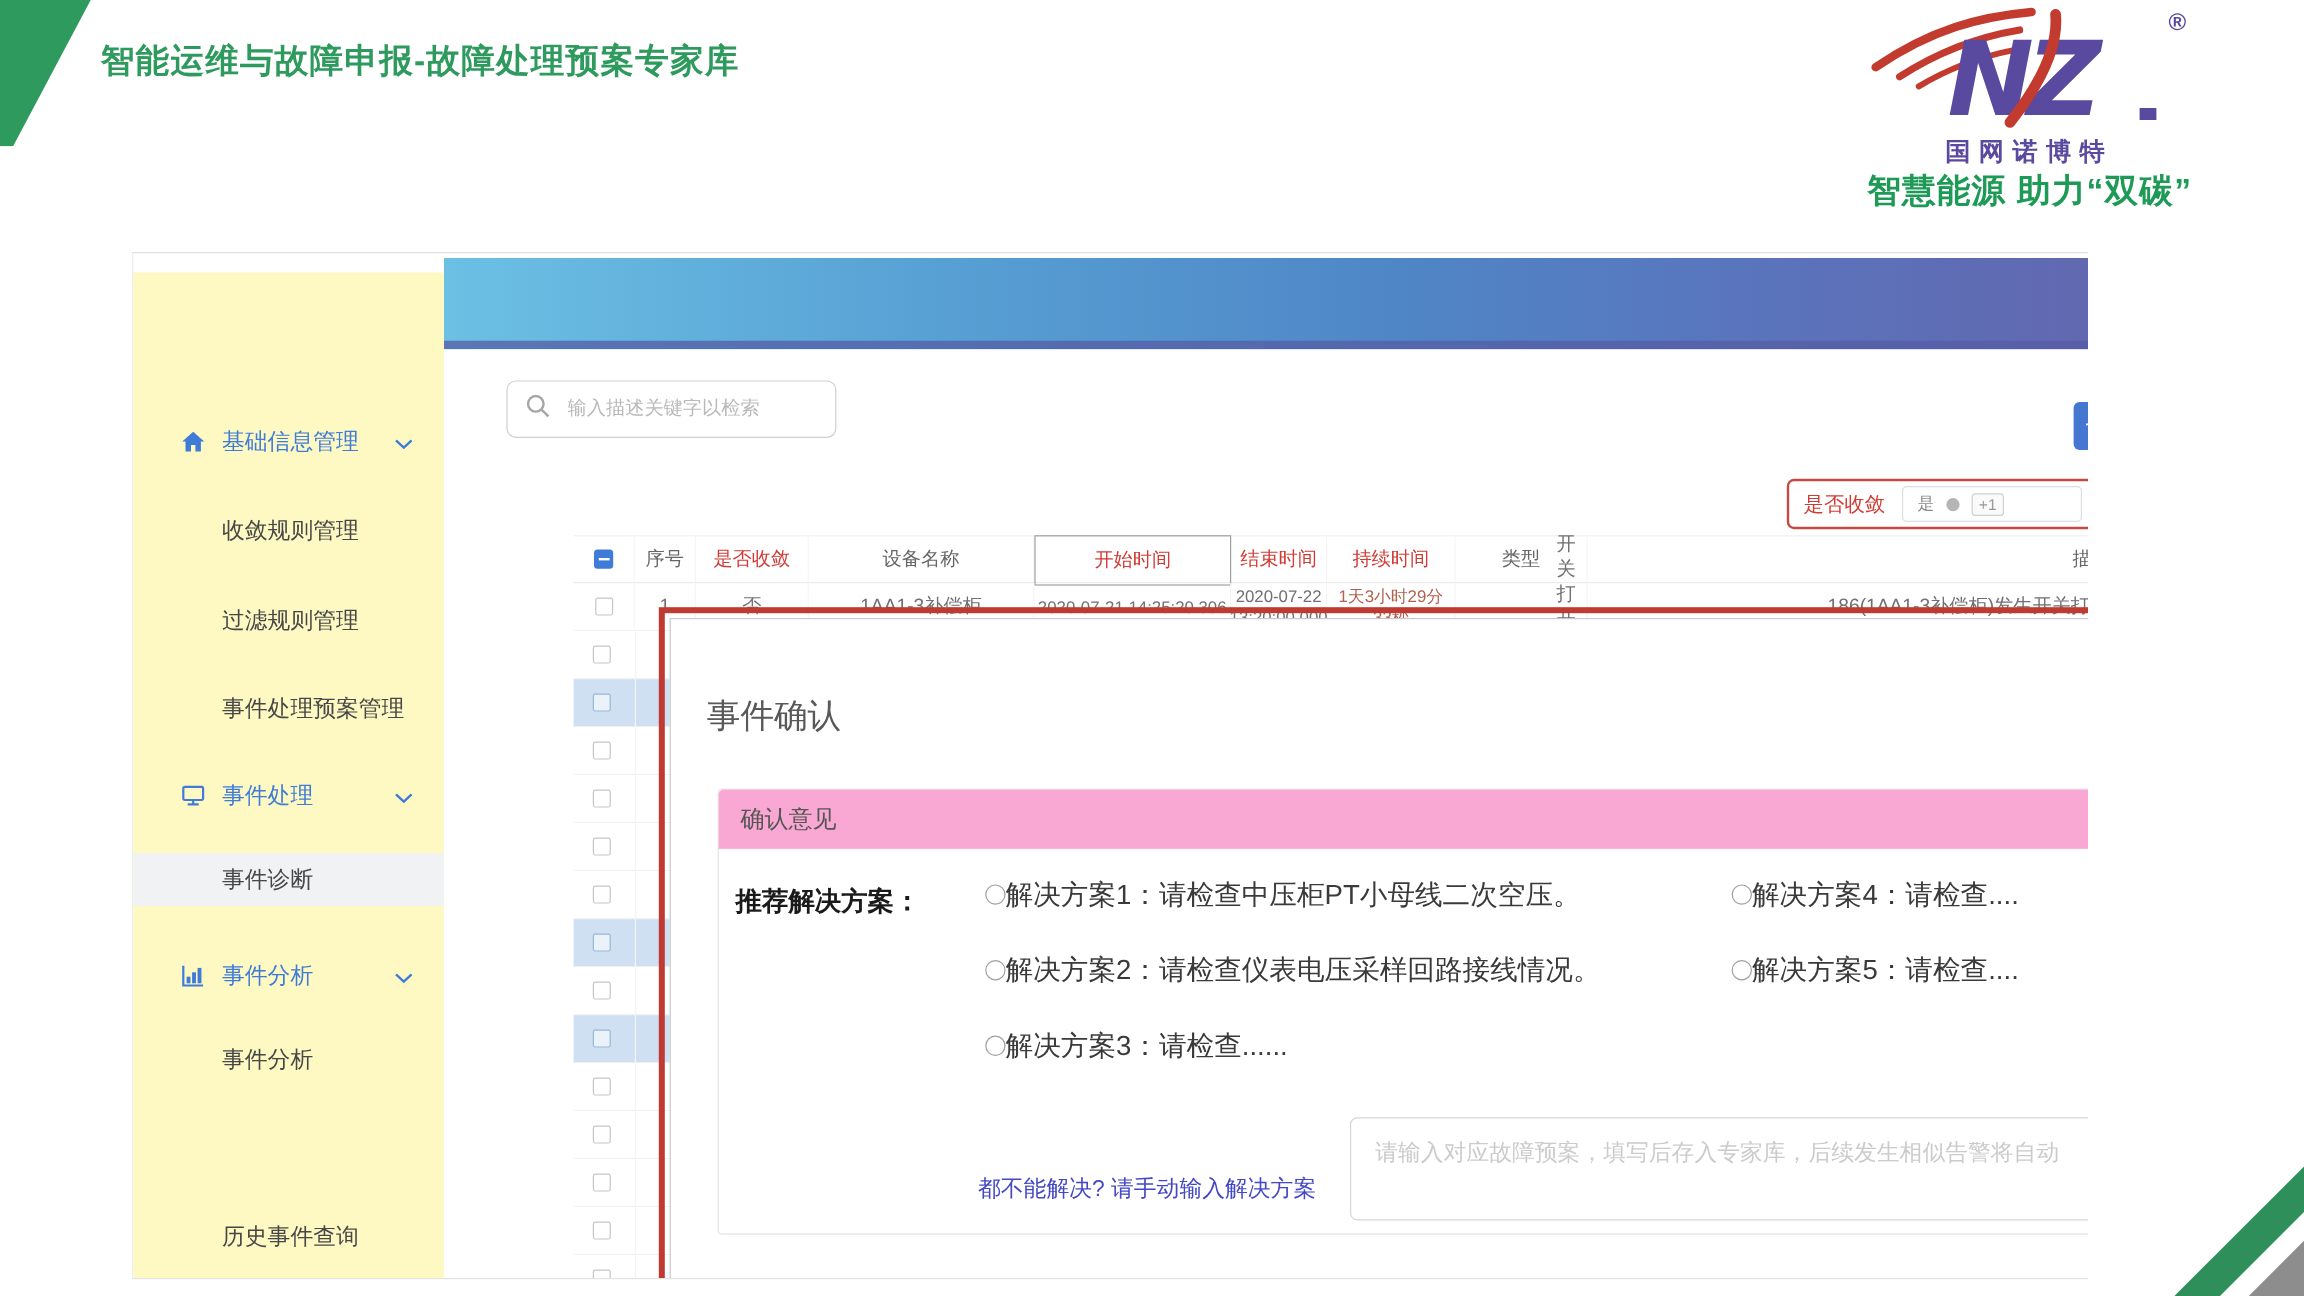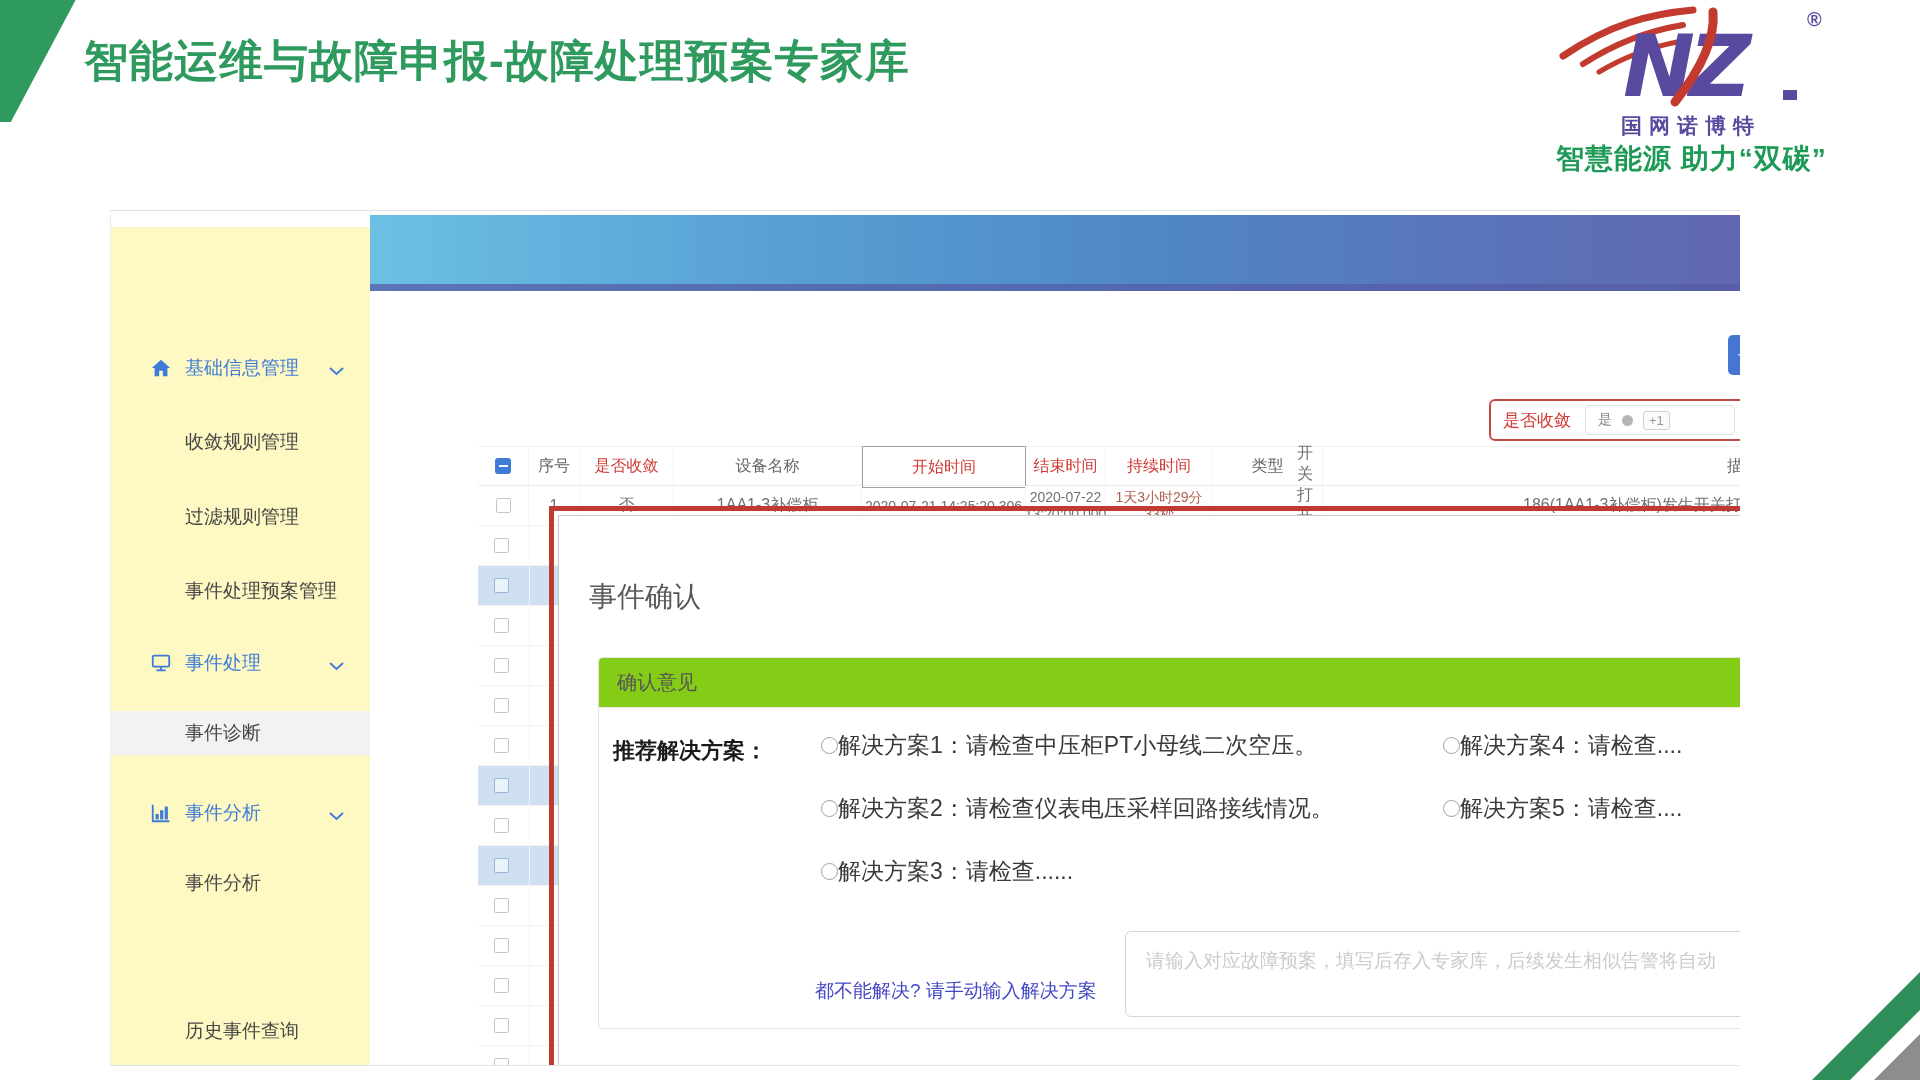--- a/index.html
+++ b/index.html
@@ -2,21 +2,21 @@
 <html><head>
 <meta charset="utf-8">
 <style>
   * { margin:0; padding:0; box-sizing:border-box; }
   html,body { width:1920px; height:1080px; overflow:hidden; background:#fff;
     font-family:"Liberation Sans","DejaVu Sans",sans-serif; position:relative; }
 
   
   .corner-accent { position:absolute; left:0; top:0; width:120px; height:122px;
     background:#2f9a5e; clip-path:polygon(0 0,63% 0,9% 100%,0 100%); }
-  .slide-title { position:absolute; left:84px; top:32px; font-size:44px; font-weight:700;
+  .slide-title { position:absolute; left:84px; top:32px; font-size:28px; font-weight:700;
     color:#2f9a5e; letter-spacing:1px; white-space:nowrap; }
 
   .logo-wrap { position:absolute; left:1555px; top:4px; width:300px; height:170px; }
   .logo-svg { position:absolute; left:0; top:0; }
   .logo-reg { position:absolute; left:252px; top:4px; font-size:20px; font-weight:700; color:#5a4a9f; }
   .logo-company { position:absolute; left:66px; top:108px; font-size:21px; font-weight:700;
     color:#5a4a9f; letter-spacing:7px; white-space:nowrap; }
   .logo-tagline { position:absolute; left:1556px; top:140px; font-size:28px; font-weight:700;
     color:#1e9a57; white-space:nowrap; letter-spacing:1px; }
 
@@ -99,21 +99,21 @@
   .stub.hl .cb { border-color:#9ab6d8; background:#eaf2fb; }
 
   
   .callout { position:absolute; left:438px; top:295px; width:1300px; height:800px;
     border:5px solid #bf3a31; z-index:6; pointer-events:none; }
   .modal { position:absolute; left:447px; top:304px; width:1300px; height:620px;
     background:#fff; border:1px solid #c9c9c9; z-index:5; }
   .modal-title { position:absolute; left:30px; top:62px; font-size:28px; color:#595959; }
   .panel { position:absolute; left:39px; top:141px; width:1280px; height:372px;
     border:1px solid #e3e3e3; border-radius:4px; background:#fff; }
-  .panel-header { height:50px; background:#84cc16; border-bottom:1px solid #e8e8e8;
+  .panel-header { height:50px; background:#f9a8d4; border-bottom:1px solid #e8e8e8;
     display:flex; align-items:center; padding-left:18px; font-size:20px; color:#555;
     border-radius:4px 4px 0 0; }
   .rec-label { position:absolute; left:14px; top:78px; font-size:22px; font-weight:700;
     color:#1a1a1a; white-space:nowrap;text-align:right; }
   .opt { position:absolute; display:flex; align-items:center; white-space:nowrap; }
   .radio { width:17px; height:17px; border:1.5px solid #a0a0a0; border-radius:50%;
     background:#fff; flex:none; cursor:pointer; }
   .opt .txt { font-size:23px; color:#3a3a3a; cursor:pointer; }
   .manual-link { position:absolute; left:216px; top:320px; font-size:19px; color:#4548c4;
     white-space:nowrap; cursor:pointer; }
@@ -203,20 +203,29 @@
       </span>
     </div>
     <div class="side-row" style="top:636px">
       <span class="side-label-2">事件分析</span>
     </div>
     <div class="side-row" style="top:784px">
       <span class="side-label-2">历史事件查询</span>
     </div>
   </nav>
 
+  <div class="searchbox">
+    <span>
+      <svg width="24" height="24" viewBox="0 0 24 24">
+          <circle cx="9.5" cy="9.5" r="6.5" fill="none" stroke="#a6a6a6" stroke-width="2"></circle>
+          <path d="M14.5 14.5 L20 20" stroke="#a6a6a6" stroke-width="2"></path>
+        </svg>
+    </span>
+    <input type="text" placeholder="输入描述关键字以检索" style="">
+  </div>
 
   <button class="action-btn">+</button>
 
   <div class="filter-group">
     <span class="filter-label">是否收敛</span>
     <span class="filter-tag">
       <span class="val">是</span>
       <span class="dot"></span>
       <span class="cnt">+1</span>
     </span>

